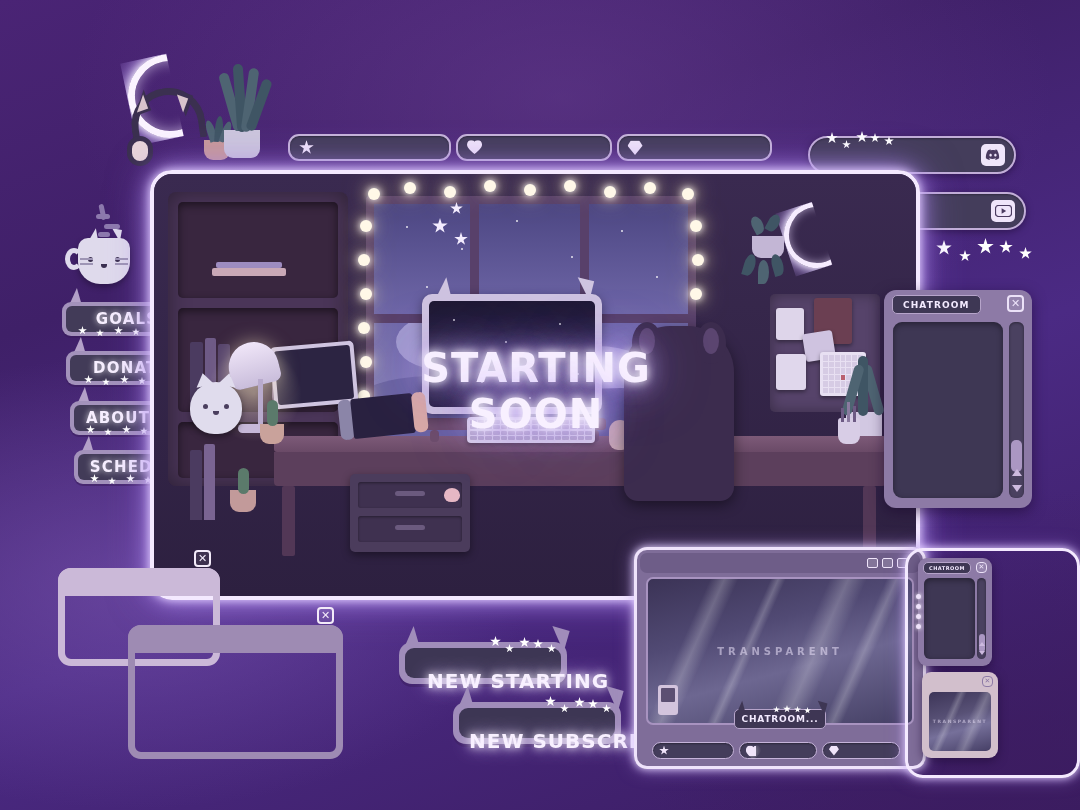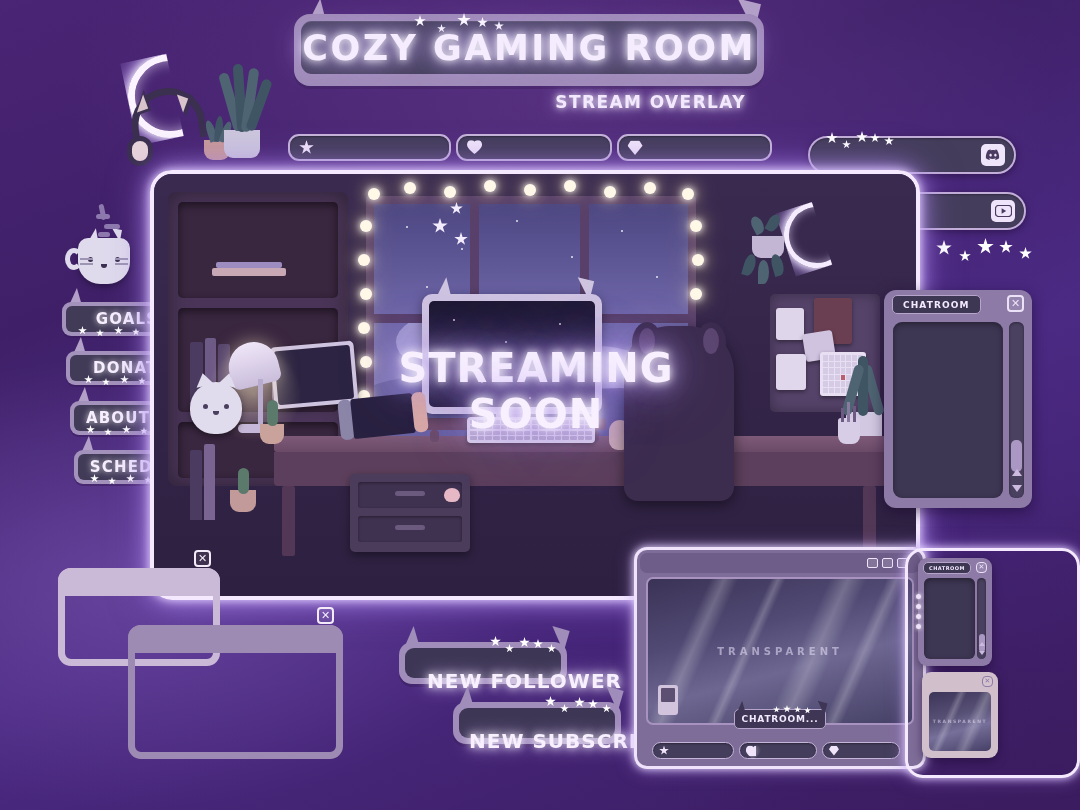--- a/index.html
+++ b/index.html
@@ -294,35 +294,20 @@
     background:#dfdaec; border-radius:10px 10px 22px 22px; box-shadow:0 3px 6px rgba(0,0,0,.3); }
   .mug-handle { position:absolute; left:-13px; top:10px; width:18px; height:22px;
     border:5px solid #dfdaec; border-radius:50%; border-right-color:transparent; }
   .steam { position:absolute; width:5px; background:#8d79ad; border-radius:3px; }
 </style>
 </head>
 <body>
 
 <div id="stage">
 
-  <div id="title-banner">
-    <div class="ear" style="left:6px; top:-13px; border-width:0 0 28px 24px;
-                border-color:transparent transparent #b3a0c8 transparent; transform:rotate(-14deg);"></div>
-    <div class="ear" style="right:6px; top:-13px; border-width:0 24px 28px 0;
-                border-color:transparent #b3a0c8 transparent transparent; transform:rotate(14deg);"></div>
-    <div class="banner-plate"></div>
-    <div class="banner-inner"></div>
-    <div class="star" style="left:120px; top:1px; width:12px; height:12px;"></div>
-    <div class="star" style="left:143px; top:10px; width:9px; height:9px;"></div>
-    <div class="star" style="left:163px; top:-1px; width:14px; height:14px;"></div>
-    <div class="star" style="left:183px; top:3px; width:11px; height:11px;"></div>
-    <div class="star" style="left:200px; top:7px; width:10px; height:10px;"></div>
-    <div class="title-text">COZY GAMING ROOM</div>
-    <div class="subtitle">STREAM OVERLAY</div>
-  </div>
 
   <div class="statbar" style="left:288px; top:134px; width:484px; height:27px;">
     <div class="seg" style="flex:1.05;">
       <span class="glyph g-star"></span>
     </div>
     <div class="seg" style="flex:1;">
       <span class="glyph g-heart"></span>
     </div>
     <div class="seg" style="flex:1;">
       <span class="glyph g-gem"></span>
@@ -742,21 +727,21 @@
     </div>
 
     <div>
       <div style="position:absolute; right:56px; top:244px; width:22px; height:26px; background:#d8cde6; border-radius:3px 3px 8px 8px;"></div>
       <div style="position:absolute; right:60px; top:232px; width:3px; height:16px; background:#6d5a84;"></div>
       <div style="position:absolute; right:66px; top:228px; width:3px; height:20px; background:#8b7aa0;"></div>
       <div style="position:absolute; right:72px; top:234px; width:3px; height:14px; background:#6d5a84;"></div>
     </div>
   </div>
 
-  <div id="starting-soon">STREAMING SOON</div>
+  <div id="starting-soon">STARTING SOON</div>
 
   <div class="panel" style="left:884px; top:290px; width:148px; height:218px;">
     <div class="panel-head"></div>
     <div class="tab">CHATROOM</div>
     <div class="xbtn" style="right:8px; top:5px;">✕</div>
     <div class="panel-body" style="left:9px; top:32px; width:110px; bottom:10px;"></div>
     <div class="scroll-track" style="right:8px; top:32px; width:15px; bottom:10px;">
       <div class="scroll-thumb" style="left:2px; right:2px; top:118px; height:32px;"></div>
       <div class="scroll-arrow" style="bottom:22px; border-width:0 5px 7px 5px; border-color:transparent transparent #cdbadf transparent;"></div>
       <div class="scroll-arrow" style="bottom:6px; border-width:7px 5px 0 5px; border-color:#cdbadf transparent transparent transparent;"></div>
@@ -777,21 +762,21 @@
                 border-color:transparent transparent #a08dba transparent; transform:rotate(-16deg);"></div>
     <div class="ear" style="right:0; top:-14px; border-width:0 18px 22px 0;
                 border-color:transparent #a08dba transparent transparent; transform:rotate(16deg);"></div>
     <div class="alert-plate"></div>
       <div class="alert-inner"></div>
     <div class="star" style="left:91px; top:-6px; width:11px; height:11px;"></div>
     <div class="star" style="left:106px; top:2px; width:9px; height:9px;"></div>
     <div class="star" style="left:120px; top:-5px; width:11px; height:11px;"></div>
     <div class="star" style="left:134px; top:-3px; width:10px; height:10px;"></div>
     <div class="star" style="left:148px; top:2px; width:9px; height:9px;"></div>
-    <div class="alert-label" style="left:28px; top:27px;">NEW FOLLOWER</div>
+    <div class="alert-label" style="left:28px; top:27px;">NEW STARTING</div>
   </div>
 
   <div class="alert-box" style="left:453px; top:702px; width:168px; height:42px;">
     <div class="ear" style="left:0; top:-14px; border-width:0 0 22px 18px;
                 border-color:transparent transparent #a08dba transparent; transform:rotate(-16deg);"></div>
     <div class="ear" style="right:0; top:-14px; border-width:0 18px 22px 0;
                 border-color:transparent #a08dba transparent transparent; transform:rotate(16deg);"></div>
     <div class="alert-plate"></div>
       <div class="alert-inner"></div>
     <div class="star" style="left:92px; top:-6px; width:11px; height:11px;"></div>

